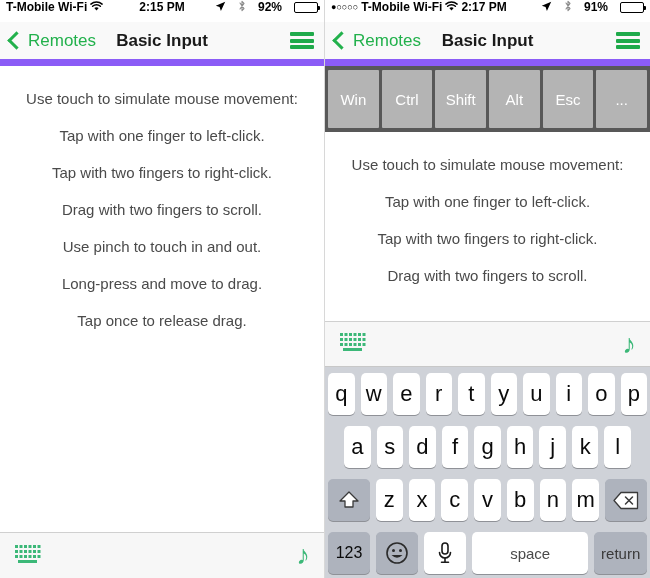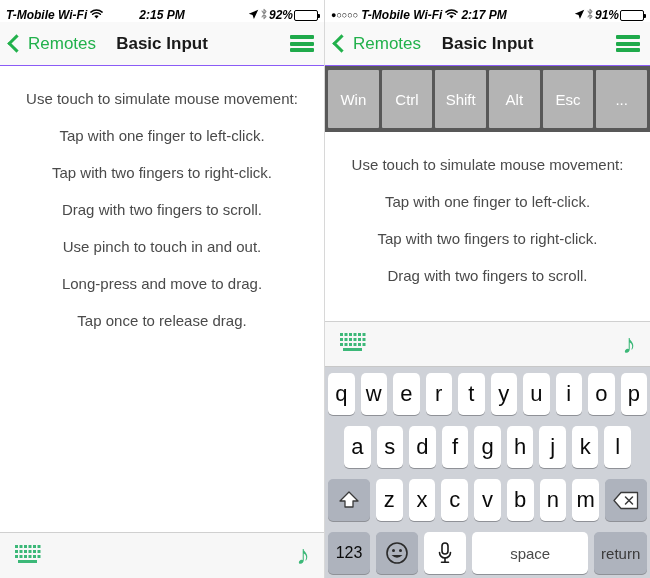--- a/index.html
+++ b/index.html
@@ -19,39 +19,38 @@
     background: #ffffff;
     overflow: hidden;
   }
   .phone.left { border-right: 1px solid #d8d8d8; box-sizing: border-box; }
 
   
   .statusbar {
     height: 22px;
     background: #ffffff;
     display: flex;
-    align-items: flex-end;
+    align-items: flex-start;
     font-size: 12px;
     font-weight: bold;
     color: #000;
     padding: 0 6px;
     box-sizing: border-box;
     position: relative;
-    font-style: italic;
   }
   .sb-left { display: flex; align-items: center; gap: 3px; white-space: nowrap; }
   .sb-center {
     position: absolute; left: 0; right: 0;
     text-align: center;
     font-size: 12px; font-weight: bold;
     pointer-events: none;
   }
   .sb-right {
     margin-left: auto;
-    display: flex; align-items: center; gap: 1px;
+    display: flex; align-items: center; gap: 12px;
     white-space: nowrap; z-index: 2;
   }
   .dots { letter-spacing: 0px; font-size: 9px; line-height: 1; }
   .wifi-glyph { font-size: 12px; line-height: 1; }
   .loc-glyph { font-size: 11px; line-height: 1; transform: rotate(0deg); }
   .bt-glyph { font-size: 11px; line-height: 1; color: #8a8a8a; }
   .batt {
     width: 24px; height: 11px;
     border: 1px solid #000; border-radius: 2px;
     position: relative; box-sizing: border-box;
@@ -64,21 +63,21 @@
   .batt-fill { height: 100%; background: #000; border-radius: 1px; }
 
   
   .navbar {
     height: 44px;
     background: #f9f9f9;
     display: flex; align-items: center;
     padding: 0 10px;
     box-sizing: border-box;
     position: relative;
-    border-bottom: 1px solid #8b5cf6;
+    border-bottom: 7px solid #8b5cf6;
   }
   .nav-back {
     display: flex; align-items: center; gap: 3px;
     color: #22b14c; font-size: 17px;
     z-index: 2;
   }
   .chev {
     display: inline-block;
     width: 10px; height: 10px;
     border-left: 3px solid #22b14c;

